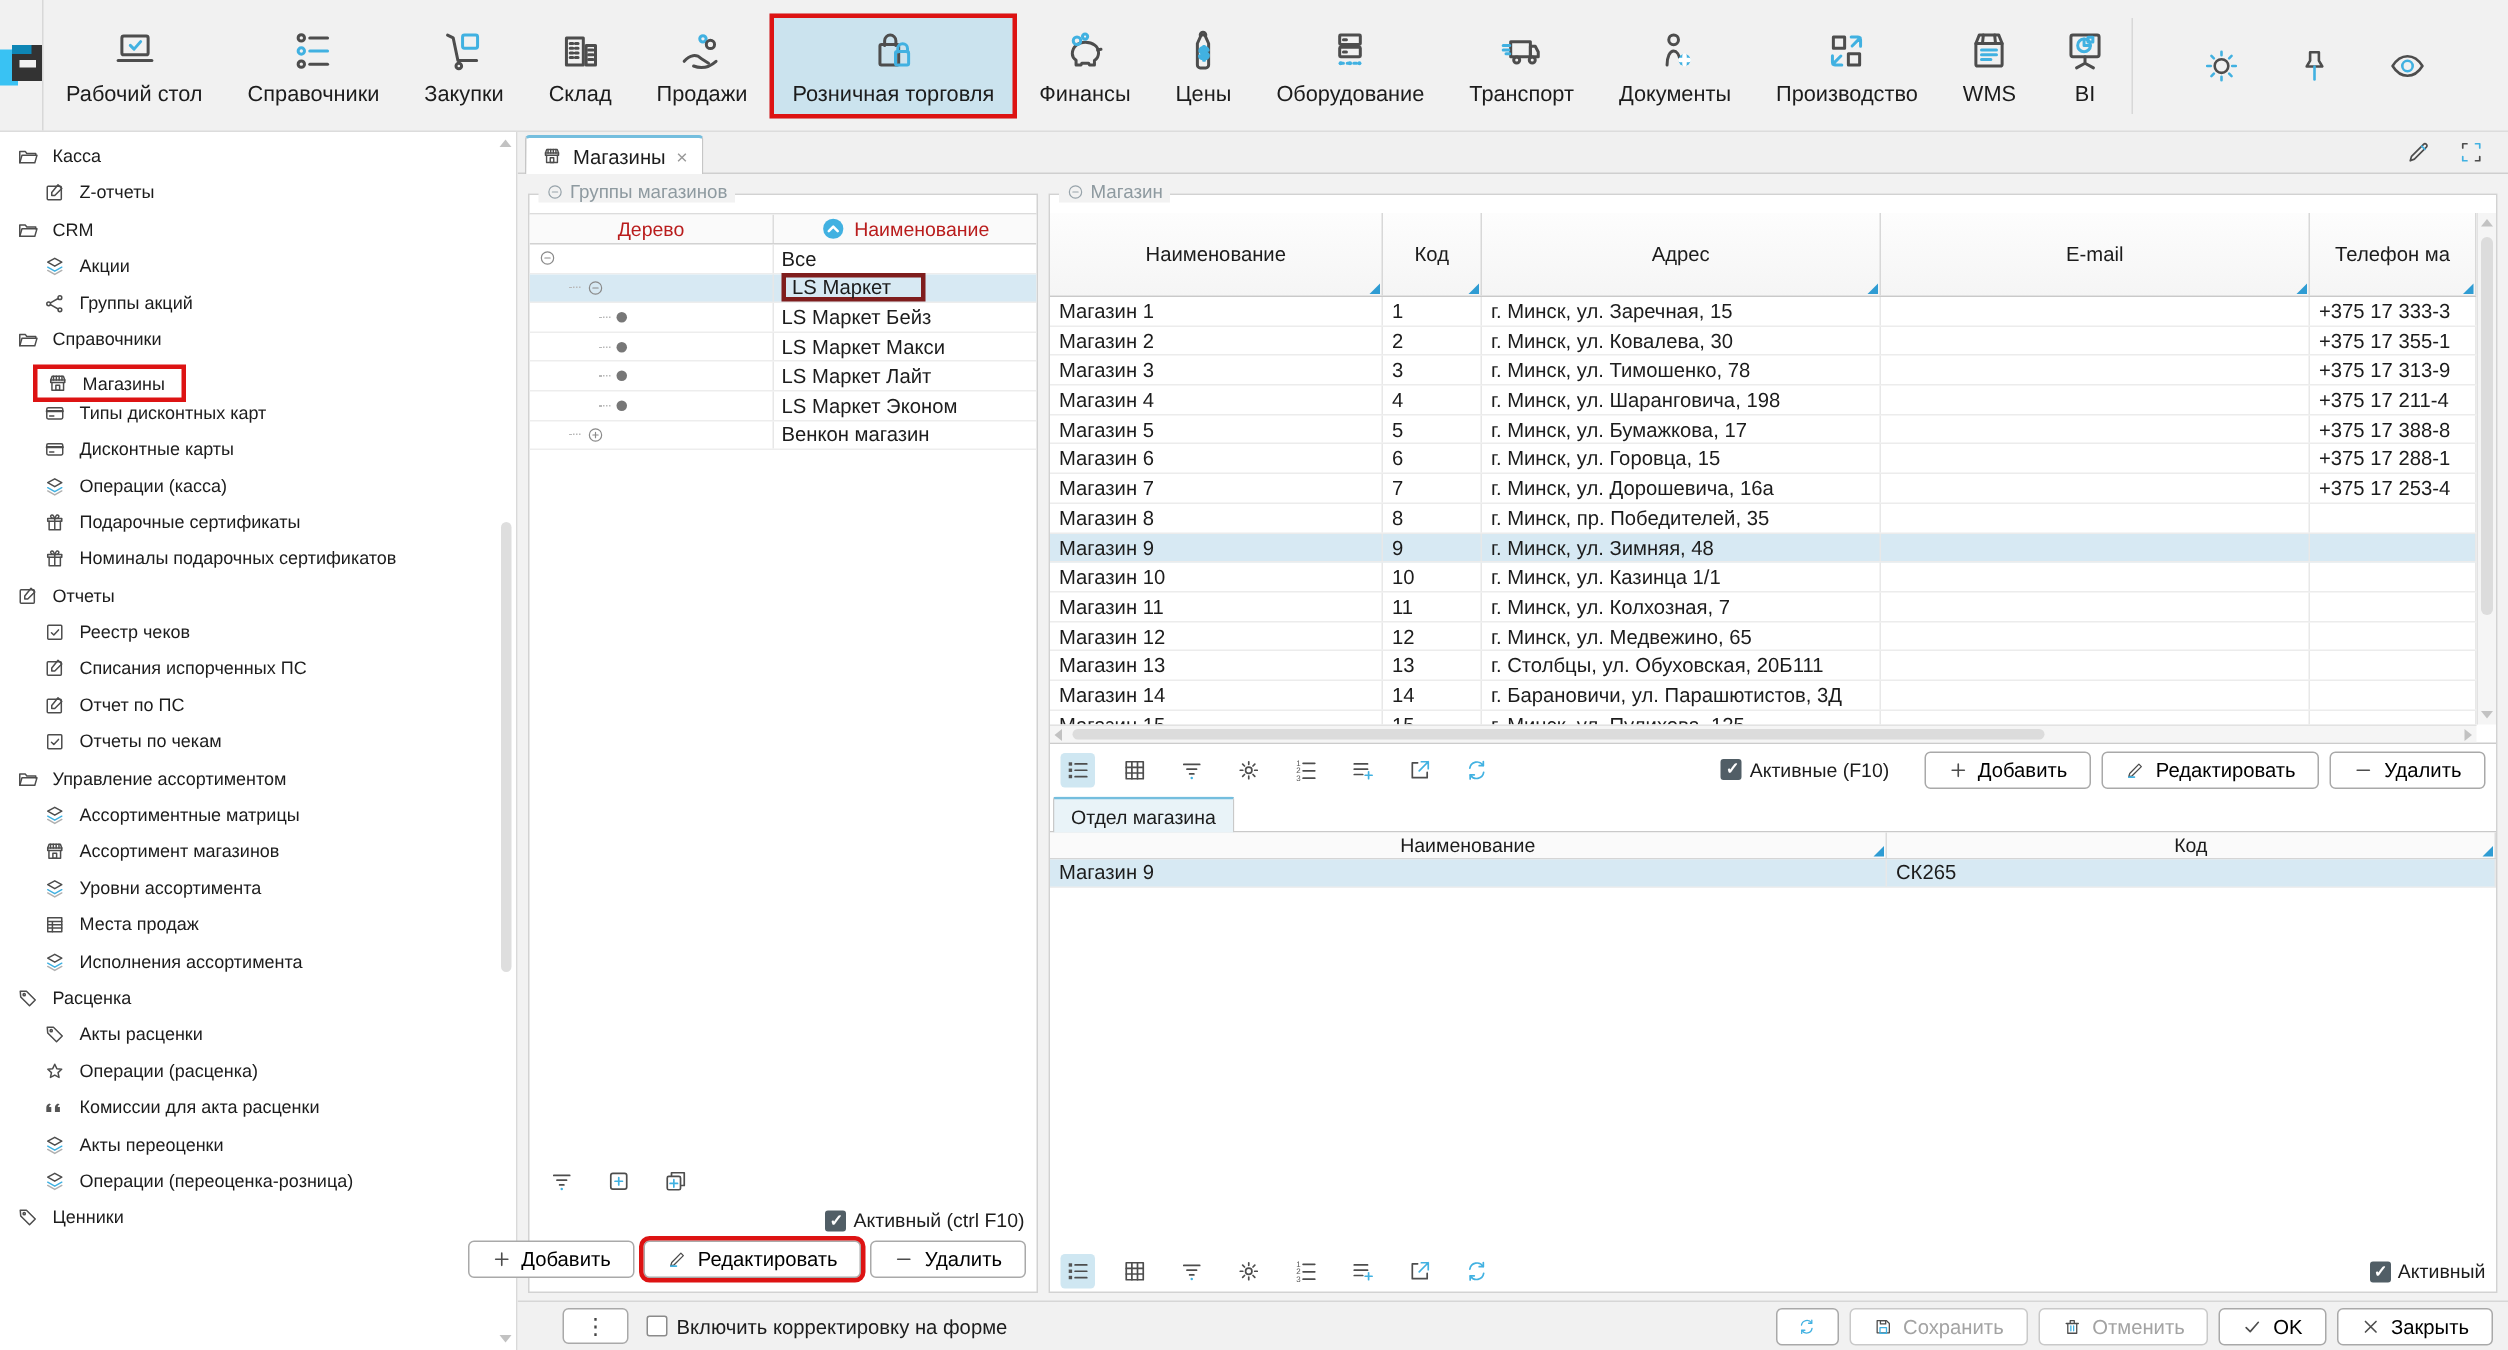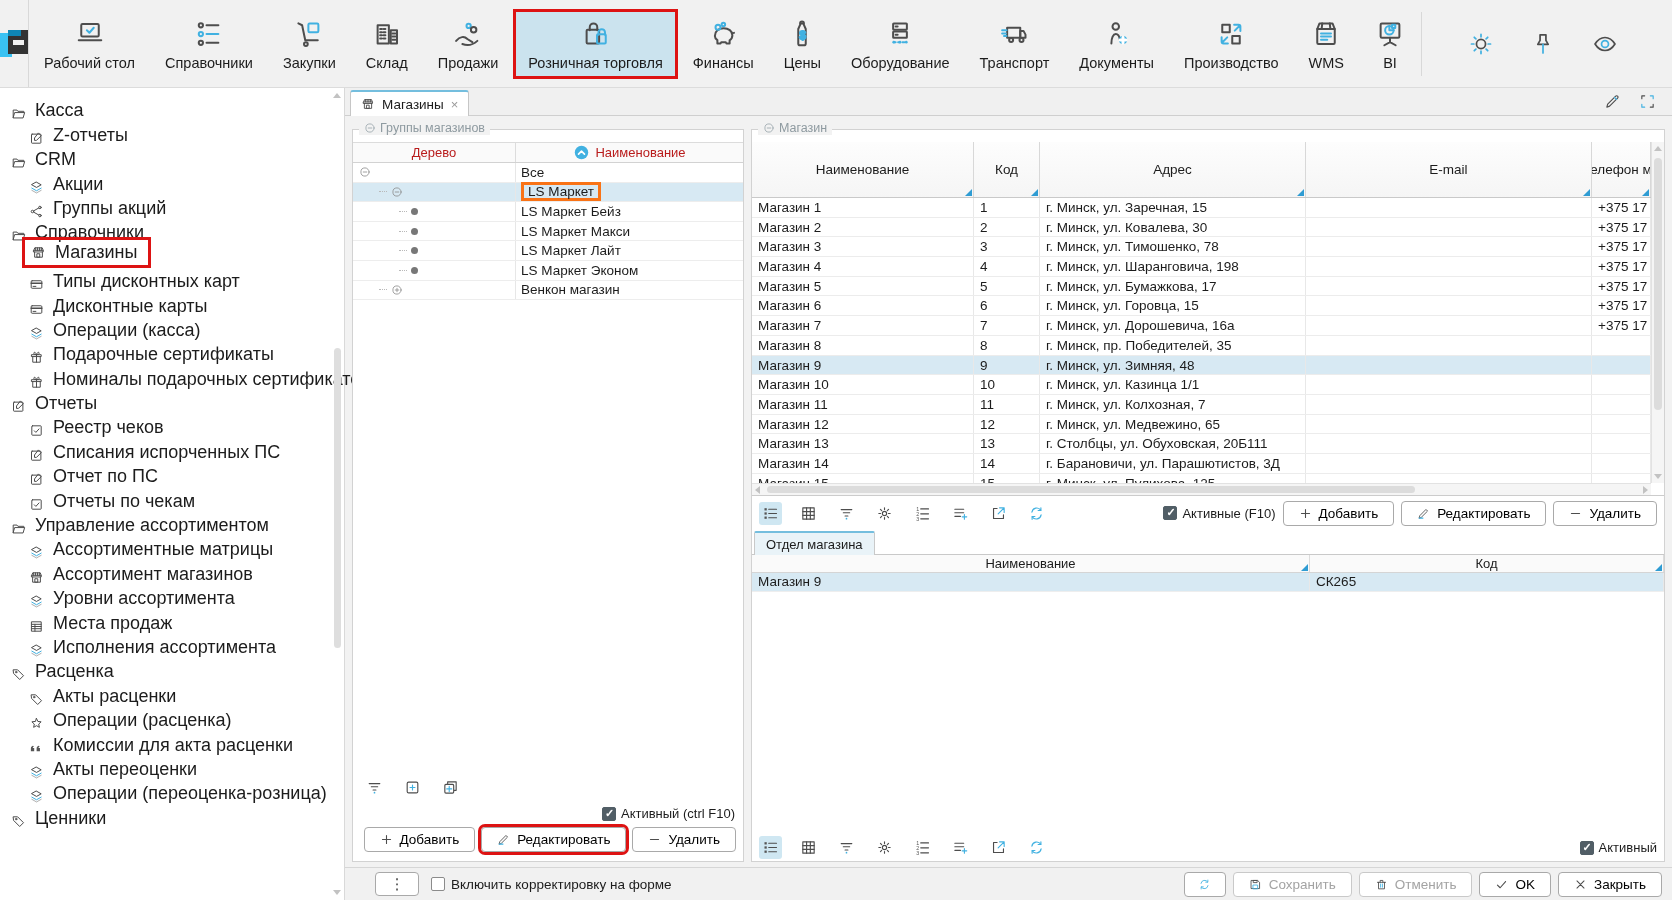--- a/index.html
+++ b/index.html
@@ -22,56 +22,56 @@
   #topbar-menu{display:flex;align-items:center}
   .tb-item{display:flex;flex-direction:column;align-items:center;justify-content:center;gap:6px;padding:5px 12px;font-size:14.5px;border:3px solid transparent;white-space:nowrap}
   .tb-item .ic{width:32px;height:32px;display:flex;align-items:flex-end;justify-content:center}
   .tb-item .svgi{width:30px;height:30px}
   .tb-item.sel{background:#cbe3ee;border-color:#dd1313}
   .tb-right{margin-left:auto;align-self:center;height:64px;display:flex;align-items:center;gap:36px;padding:0 58px 0 46px;border-left:1px solid #d8d8d8}
   .tb-right .svgi{width:26px;height:26px}
   
   .app{display:flex;height:812px}
   .sidebar{width:345px;flex:none;background:#fff;border-right:1px solid #d9d9d9;padding-top:9px;position:relative}
-  .sb-item{height:24.4px;display:flex;align-items:flex-end;gap:9px;font-size:18px;padding-left:11px;white-space:nowrap}
+  .sb-item{height:24.4px;display:flex;align-items:flex-start;gap:9px;font-size:12px;padding-left:11px;white-space:nowrap}
   .sb-item.lvl1{padding-left:29px}
   .sb-item .svgi{width:15px;height:15px;flex:none}
   .sb-ann{display:inline-flex;align-items:center;gap:9px;border:3px solid #dd1313;padding:2px 11px 2px 6px;margin-left:-7px}
   .sb-scroll{position:absolute;top:5px;bottom:5px;right:2px;width:9px}
   .sb-scroll .thumb{position:absolute;left:1px;right:1px;top:255px;height:300px;background:#dedede;border-radius:4px}
   .tri-up{width:0;height:0;border-left:4px solid transparent;border-right:4px solid transparent;border-bottom:5px solid #c2c2c2;position:absolute;top:0;left:0}
   .tri-dn{width:0;height:0;border-left:4px solid transparent;border-right:4px solid transparent;border-top:5px solid #c2c2c2;position:absolute;bottom:0;left:0}
   .content{flex:1;display:flex;flex-direction:column;min-width:0}
   
   .tabbar{height:28px;display:flex;align-items:flex-end;padding-left:5px;background:#f0f0f0;border-bottom:1px solid #cfcfcf}
   .tab{height:26px;display:flex;align-items:center;gap:7px;padding:0 10px;background:#fff;border:1px solid #c6c6c6;border-bottom:none;border-top:2px solid #74bede;border-radius:3px 3px 0 0;margin-bottom:-1px;font-size:13.5px}
   .tab .svgi{width:14px;height:14px}
   .tab-close{color:#999;font-size:13px}
   .tab-actions{margin-left:auto;align-self:center;display:flex;gap:18px;padding:0 16px}
   .tab-actions .svgi{width:17px;height:17px}
   
   .panels{flex:1;display:flex;gap:7px;padding:13px 7px 5px;min-height:0}
   .panel{background:#fff;border:1px solid #d2d2d2;position:relative;display:flex;flex-direction:column;min-height:0}
   .legend{position:absolute;top:-9px;left:6px;display:flex;align-items:center;gap:4px;background:#f2f2f2;padding:0 5px;font-size:12.5px;color:#8e9aa0;z-index:2}
   .legend .svgi{width:12px;height:12px;stroke:#97a3aa}
-  .groups{width:392px;flex:none}
+  .groups{width:340px;flex:none}
   .shop{flex:1;min-width:0}
   
   .g-table{margin-top:12px;flex:1;display:flex;flex-direction:column;border-top:1px solid #dcdcdc;overflow:hidden}
   .g-head{display:flex;height:20px;background:#fafafa;border-bottom:1px solid #d2d2d2;font-size:13px;color:#b91c1c}
   .g-h1{width:162px;display:flex;align-items:center;justify-content:center}
   .g-h2{flex:1;display:flex;align-items:center;justify-content:center;gap:5px;border-left:1px solid #dcdcdc}
   .g-row{display:flex;height:19.6px;border-bottom:1px solid #ededed;align-items:stretch}
   .g-c1{width:162px;display:flex;align-items:center}
   .g-c2{flex:1;border-left:1px solid #e7e7e7;padding-left:5px;display:flex;align-items:center;white-space:nowrap}
   .selrow{background:#d7e9f3}
   .node .svgi{width:12px;height:12px;stroke:#8a8a8a}
   .dotleaf{width:7px;height:7px;border-radius:50%;background:#777}
   .stub{border-bottom:1px dotted #b9b9b9;height:0;margin-right:4px}
-  .ann-cell{border:3px solid #f97316;padding:0 4px 0 4px;margin:-2px 0;display:flex;align-items:center;height:19px}
+  .ann-cell{border:3px solid #7f1d1d;padding:0 20px 0 4px;margin:-2px 0;display:flex;align-items:center;height:19px}
   .g-bottom{flex:none}
   .g-tools{display:flex;gap:17px;align-items:center;padding:9px 10px 0}
   .g-tools .svgi{width:17px;height:17px}
   .chkline{display:flex;justify-content:flex-end;align-items:center;gap:5px;font-size:13px;padding:7px 8px 4px}
   .g-btns{display:flex;gap:6px;justify-content:flex-end;padding:2px 7px 9px}
   .btn{height:25px;display:inline-flex;align-items:center;justify-content:center;gap:7px;background:#fff;border:1px solid #a9a9a9;border-radius:4px;font-size:13.5px;padding:0 15px;white-space:nowrap}
   .btn .svgi{width:13px;height:13px}
   .btn-ann{outline:3px solid #dd1313}
   .btn.disabled{color:#a3a3a3;border-color:#c9c9c9}
   
@@ -90,21 +90,21 @@
   .hscroll{position:absolute;left:0;right:13px;bottom:0;height:12px;background:#f5f5f5;border-top:1px solid #e2e2e2}
   .hscroll .thumb{position:absolute;top:2px;bottom:2px;left:15px;width:648px;background:#dcdcdc;border-radius:5px}
   .h-arr-l{position:absolute;left:3px;top:2px;width:0;height:0;border-top:4px solid transparent;border-bottom:4px solid transparent;border-right:5px solid #c2c2c2}
   .h-arr-r{position:absolute;right:3px;top:2px;width:0;height:0;border-top:4px solid transparent;border-bottom:4px solid transparent;border-left:5px solid #c2c2c2}
   
   .tools{display:flex;align-items:center;gap:15px;height:31px;padding:3px 7px 0;font-size:13px;flex:none}
   .tool{width:23px;height:23px;display:flex;align-items:center;justify-content:center;border-radius:3px}
   .tool.sel{background:#cfe7f2}
   .tool .svgi{width:17px;height:17px}
   .tools-right{margin-left:auto;display:flex;align-items:center;gap:7px}
-  .tools-right .chkw{display:flex;align-items:center;gap:5px;margin-right:0}
+  .tools-right .chkw{display:flex;align-items:center;gap:5px;margin-right:16px}
   
   .dept-tabrow{height:23px;display:flex;padding-left:2px;margin-top:4px;flex:none}
   .dept-tab{display:flex;align-items:center;padding:0 11px;background:#e9f3f8;border:1px solid #c9c9c9;border-bottom:none;border-top:2px solid #74bede;font-size:13px;border-radius:2px 2px 0 0;margin-bottom:-1px;z-index:1}
   .d-table{border-top:1px solid #c9c9c9;flex:1;display:flex;flex-direction:column;min-height:0}
   .d-head{display:flex;height:18px;background:#fafafa;border-bottom:1px solid #d5d5d5;font-size:13px}
   .d-hc{position:relative;display:flex;align-items:center;justify-content:center;border-right:1px solid #dcdcdc}
   .dc0{width:558px;flex:none}.dc1{flex:1;min-width:0}
   .d-row{display:flex;height:19px;border-bottom:1px solid #eee;align-items:stretch}
   .d-cell{padding:1px 6px 0;border-right:1px solid #e8e8e8;white-space:nowrap;overflow:hidden}
   .d-empty{flex:1}

